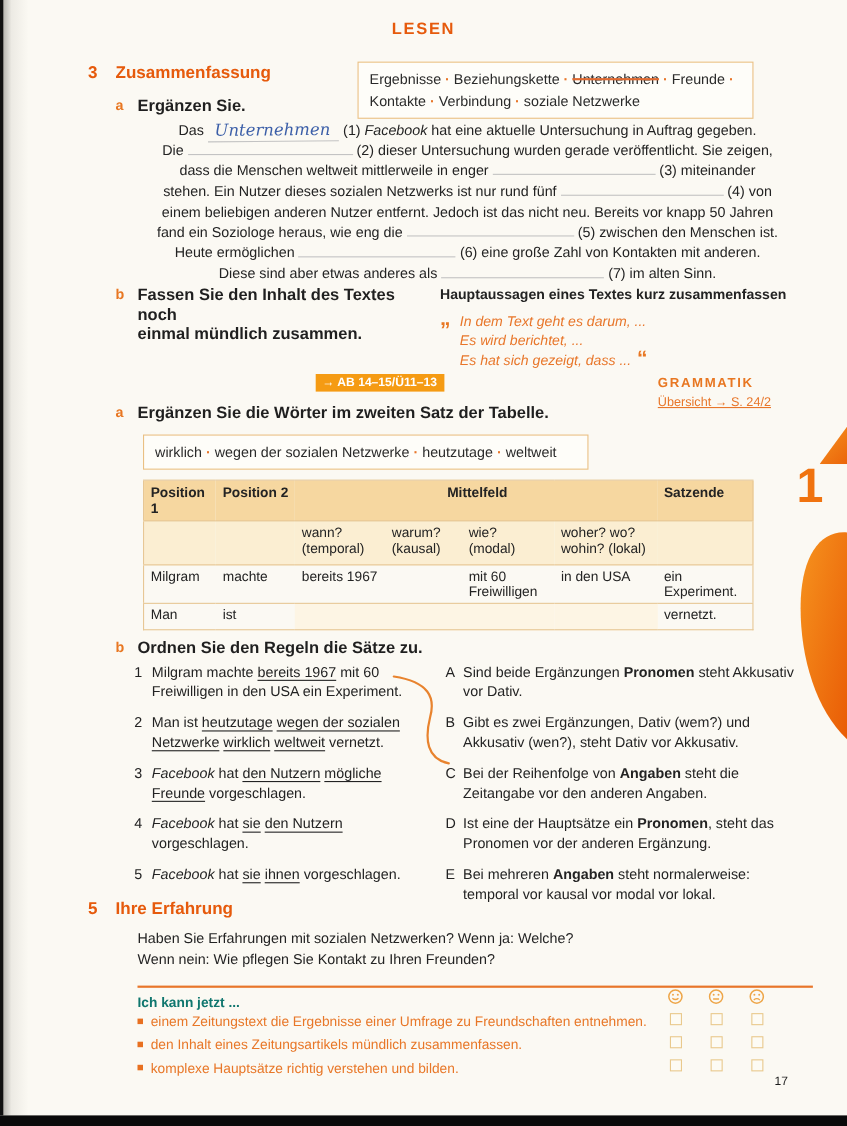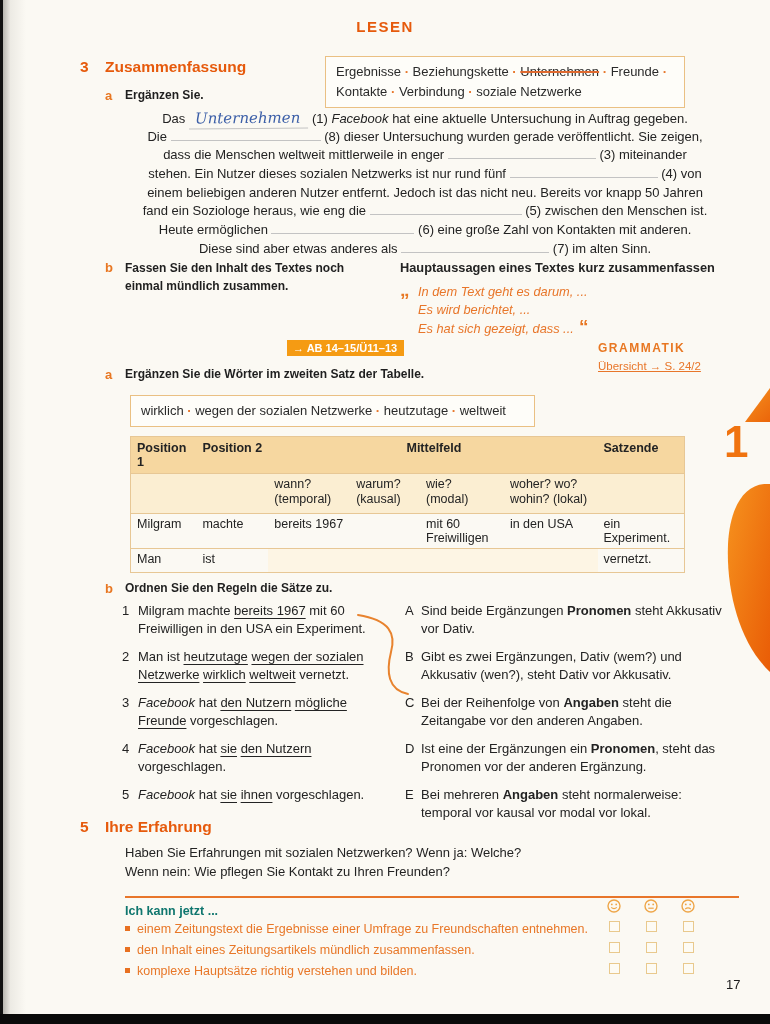--- a/index.html
+++ b/index.html
@@ -16,21 +16,21 @@
   .bottom-bar { position:absolute; left:0; top:1014px; width:770px; height:10px; background:#0a0a0a; }
 
   
   .lesen-title { position:absolute; left:0; top:18px; width:770px; text-align:center;
     font-size:15px; font-weight:bold; letter-spacing:1.5px; color:#e65a0c; }
 
   
   .sec-head { position:absolute; font-size:15.5px; font-weight:bold; color:#e65a0c; }
   .sec-num { display:inline-block; width:25px; }
   .sub-letter { position:absolute; font-size:13px; font-weight:bold; color:#e87722; }
-  .instruction { position:absolute; font-size:12px; font-weight:bold; color:#1f1f1f; }
+  .instruction { position:absolute; font-size:15px; font-weight:bold; color:#1f1f1f; }
 
   
   .wordbox { position:absolute; border:1px solid #eac083; background:#fefdf9;
     font-size:13px; line-height:20px; padding:5px 10px; color:#2a2a2a; }
   .sep { color:#e8762a; font-weight:bold; }
   .seg-strike { text-decoration:line-through; text-decoration-color:#e06a30; text-decoration-thickness:1.5px; }
 
   
   .para { position:absolute; left:125px; top:109px; width:600px; font-size:13px;text-align:center; }
   .para .pline { height:18.7px; line-height:18.7px; white-space:nowrap; }
@@ -78,21 +78,21 @@
   .s5-lines { position:absolute; left:125px; top:844px; font-size:13px; line-height:18.5px; }
 
   
   .ik-rule { position:absolute; left:125px; top:896px; width:614px; height:2px; background:#e8762a; }
   .ik-title { position:absolute; left:125px; top:904px; font-size:12.5px; font-weight:bold; color:#0f766e; }
   .ik-item { position:absolute; left:125px; font-size:12.5px; color:#e87728; }
   .ik-bullet { display:inline-block; width:5px; height:5px; background:#e87020; margin-right:7px; vertical-align:2px; }
   .smiley { position:absolute; width:14px; height:14px; }
   .cbox { position:absolute; width:11px; height:11px; border:1.5px solid #e9c98d; background:#fdfbf4; }
 
-  .page-num { position:absolute; left:726px; top:977px; font-size:13px; color:#1c1c1c; }
+  .page-num { position:absolute; left:704px; top:977px; font-size:11px; color:#1c1c1c; }
 
   
   .tab-triangle { position:absolute; left:745px; top:388px; width:25px; height:34px;
     background:linear-gradient(135deg,#f69320,#eb650a); clip-path:polygon(100% 0, 100% 100%, 0 100%); }
   .tab-one { position:absolute; left:724px; top:420px; font-size:44px; font-weight:bold;
     color:#f0730f; line-height:1; }
   .tab-petal { position:absolute; left:726px; top:480px; }
 </style>
 </head>
 <body>
@@ -106,21 +106,21 @@
   <div class="sec-head" style="left:80px; top:58px;">
     <span class="sec-num">3</span><span>Zusammenfassung</span>
   </div>
   <div class="wordbox" style="left:325px; top:56px; width:360px;"><span>Ergebnisse</span><span class="sep">  ·  </span><span>Beziehungskette</span><span class="sep">  ·  </span><span class="seg-strike">Unternehmen</span><span class="sep">  ·  </span><span>Freunde</span><span class="sep">  ·  </span><span>Kontakte</span><span class="sep">  ·  </span><span>Verbindung</span><span class="sep">  ·  </span><span>soziale Netzwerke</span></div>
 
   <div class="sub-letter" style="left:105px; top:88px;">a</div>
   <div class="instruction" style="left:125px; top:88px;">Ergänzen Sie.</div>
 
   <div class="para">
     <div class="pline"><span>Das </span><span class="seg-hand">Unternehmen</span><span> (1) </span><span class="seg-i">Facebook</span><span> hat eine aktuelle Untersuchung in Auftrag gegeben.</span></div>
-    <div class="pline"><span>Die </span><span class="blank" style="width: 150px;"></span><span> (8) dieser Untersuchung wurden gerade veröffentlicht. Sie zeigen,</span></div>
+    <div class="pline"><span>Die </span><span class="blank" style="width: 150px;"></span><span> (2) dieser Untersuchung wurden gerade veröffentlicht. Sie zeigen,</span></div>
     <div class="pline"><span>dass die Menschen weltweit mittlerweile in enger </span><span class="blank" style="width: 148px;"></span><span> (3) miteinander</span></div>
     <div class="pline"><span>stehen. Ein Nutzer dieses sozialen Netzwerks ist nur rund fünf </span><span class="blank" style="width: 148px;"></span><span> (4) von</span></div>
     <div class="pline"><span>einem beliebigen anderen Nutzer entfernt. Jedoch ist das nicht neu. Bereits vor knapp 50 Jahren</span></div>
     <div class="pline"><span>fand ein Soziologe heraus, wie eng die </span><span class="blank" style="width: 152px;"></span><span> (5) zwischen den Menschen ist.</span></div>
     <div class="pline"><span>Heute ermöglichen </span><span class="blank" style="width: 143px;"></span><span> (6) eine große Zahl von Kontakten mit anderen.</span></div>
     <div class="pline"><span>Diese sind aber etwas anderes als </span><span class="blank" style="width: 148px;"></span><span> (7) im alten Sinn.</span></div>
   </div>
 
   <div class="sub-letter" style="left:105px; top:260px;">b</div>
   <div class="instruction" style="left:125px; top:260px; width:270px; line-height:17.5px;">
@@ -232,21 +232,21 @@
     <div class="match-item">
         <span class="mnum">B</span>
         <span class="mtext"><span>Gibt es zwei Ergänzungen, Dativ (wem?) und Akkusativ (wen?), steht Dativ vor Akkusativ.</span></span>
       </div>
     <div class="match-item">
         <span class="mnum">C</span>
         <span class="mtext"><span>Bei der Reihenfolge von </span><span class="seg-b">Angaben</span><span> steht die Zeitangabe vor den anderen Angaben.</span></span>
       </div>
     <div class="match-item">
         <span class="mnum">D</span>
-        <span class="mtext"><span>Ist eine der Ergänzungen ein </span><span class="seg-b">Pronomen</span><span>, steht das Pronomen vor der anderen Ergänzung.</span></span>
+        <span class="mtext"><span>Ist eine der Hauptsätze ein </span><span class="seg-b">Pronomen</span><span>, steht das Pronomen vor der anderen Ergänzung.</span></span>
       </div>
     <div class="match-item">
         <span class="mnum">E</span>
         <span class="mtext"><span>Bei mehreren </span><span class="seg-b">Angaben</span><span> steht normalerweise: temporal vor kausal vor modal vor lokal.</span></span>
       </div>
   </div>
 
   <div class="sec-head" style="left:80px; top:818px;">
     <span class="sec-num">5</span><span>Ihre Erfahrung</span>
   </div>

